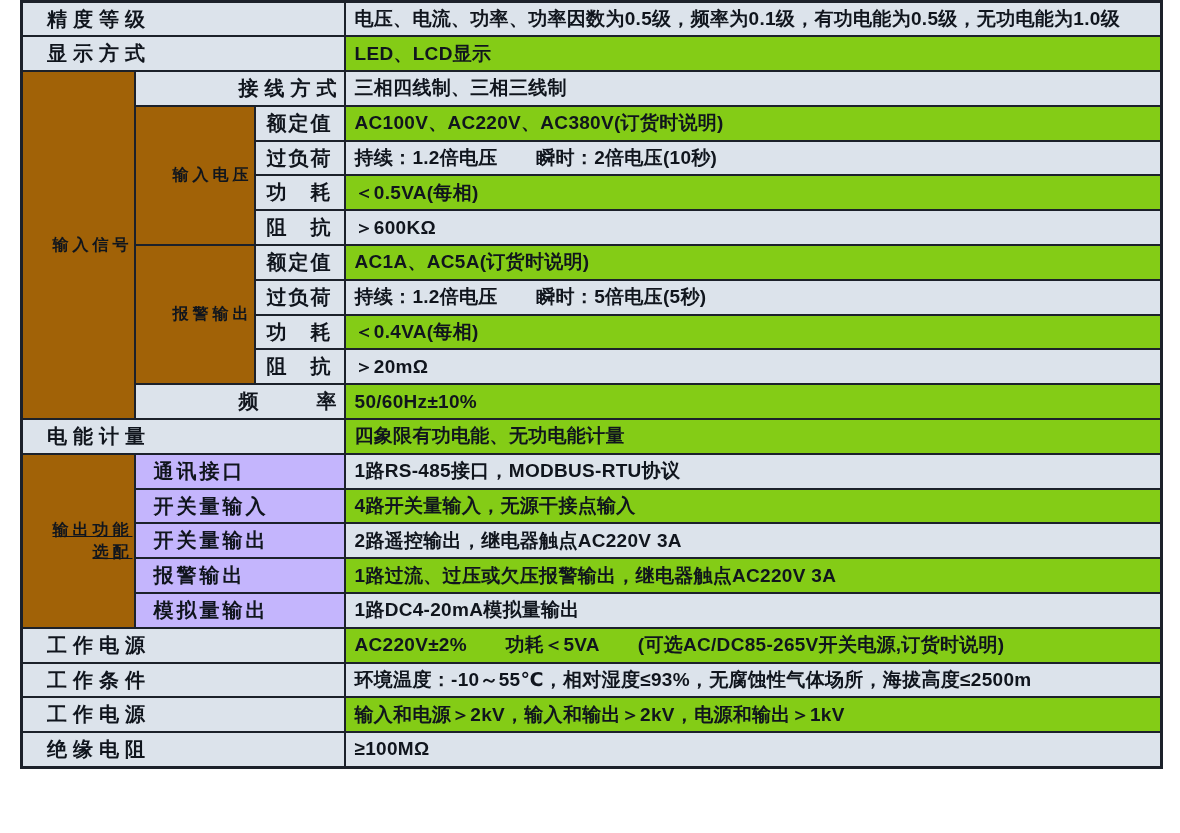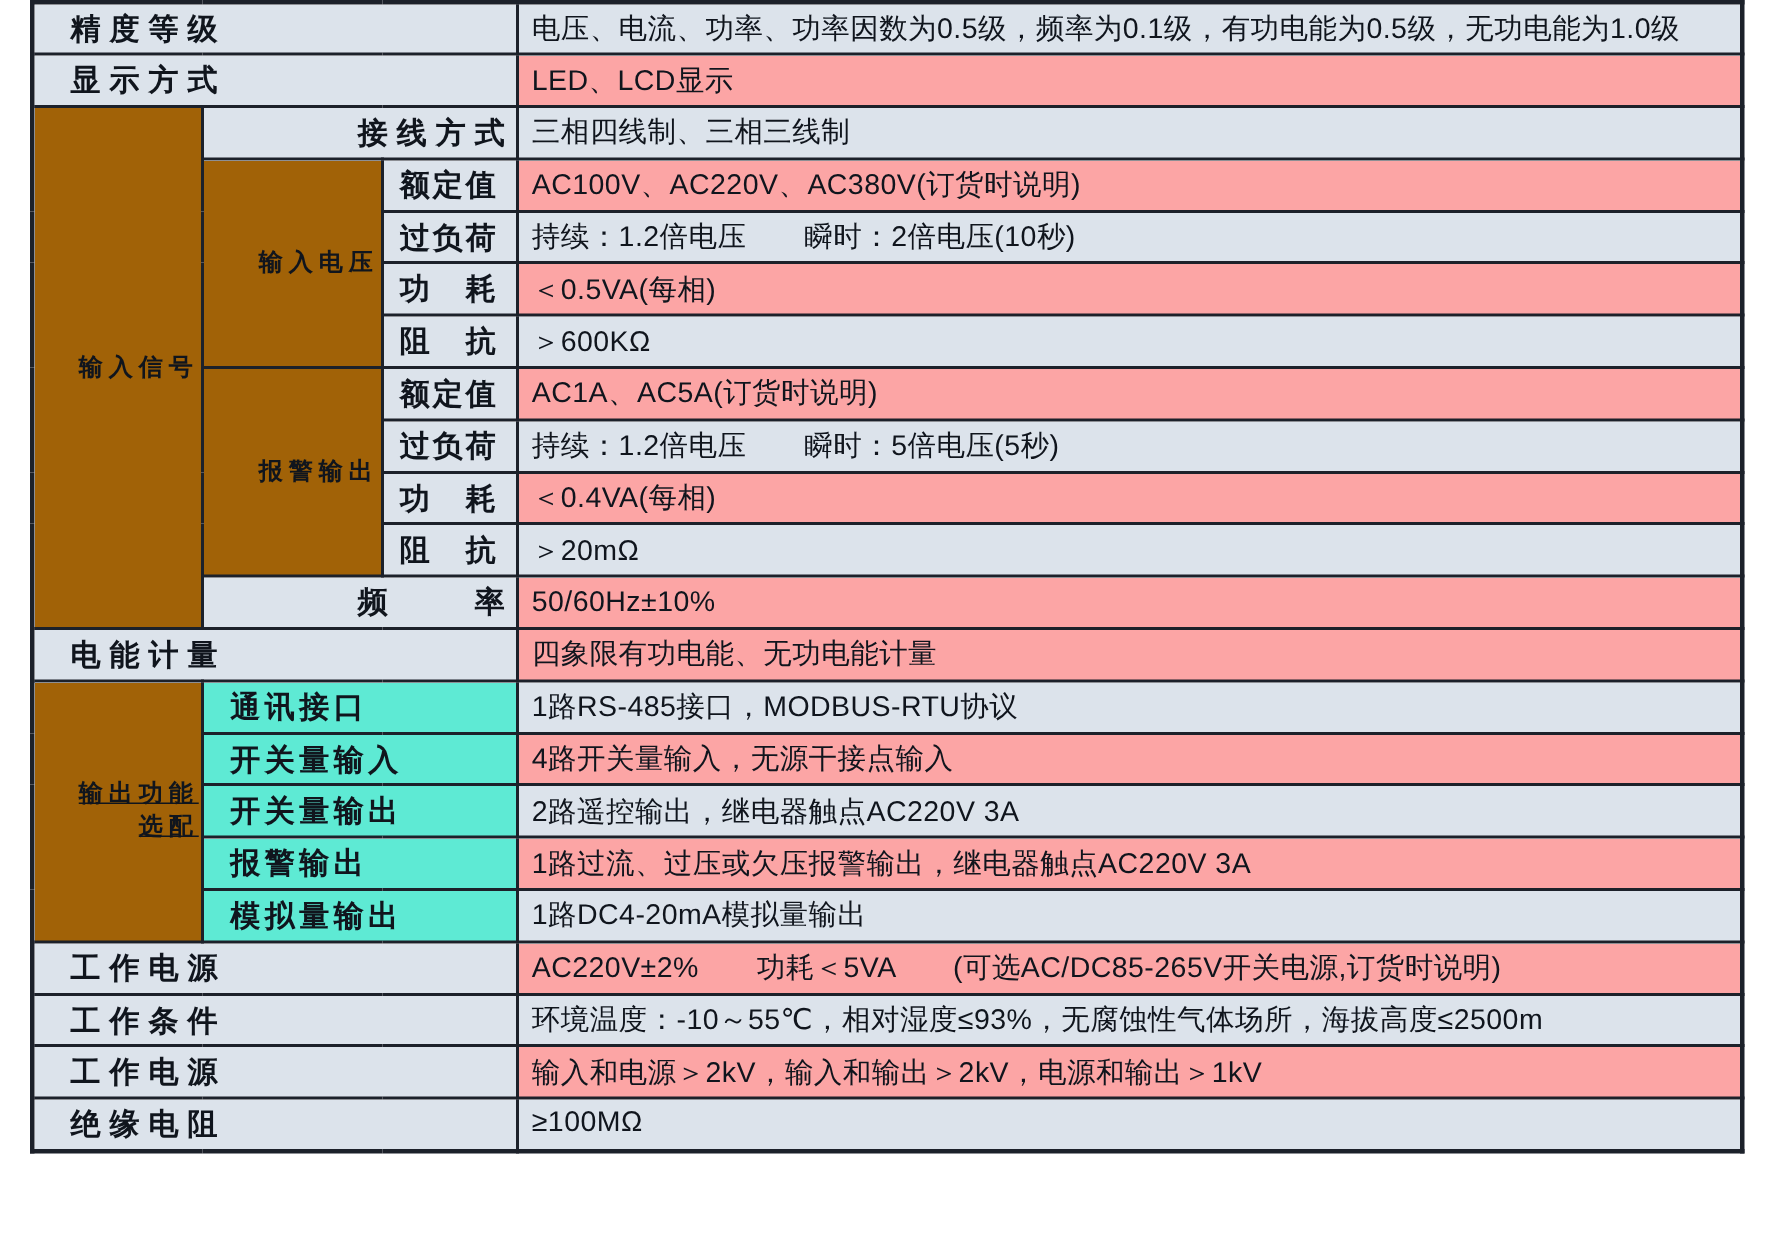--- a/index.html
+++ b/index.html
@@ -6,24 +6,24 @@
   body{width:1180px;height:833px;position:relative;font-family:"Liberation Sans","DejaVu Sans",sans-serif;}
   .wrap{position:absolute;left:20px;top:0;}
   table.spec{border-collapse:collapse;table-layout:fixed;width:1140px;border:3px solid #1c212a;}
   td{border:2px solid #1c212a;height:34.8px;overflow:hidden;white-space:nowrap;color:#10151d;vertical-align:middle;box-sizing:border-box;}
   td.label{background:#dce3eb;font-weight:bold;font-size:20px;letter-spacing:6px;}
   td.sublabel{background:#dce3eb;font-weight:bold;font-size:20px;letter-spacing:2px;text-align:center;}
   td.group{background:#a16207;font-weight:bold;font-size:16px;letter-spacing:4px;text-align:right;}
   td.group.multiline{white-space:pre-line;line-height:1.35;text-decoration:underline;}
   td.left{text-align:left;padding-left:24px;}
   td.center{text-align:right;}
-  td.sub2{background:#5eead4;font-weight:bold;font-size:20px;letter-spacing:3px;text-align:left;padding-left:18px;}
-  td.val{font-weight:normal;font-size:19px;letter-spacing:0.3px;text-align:left;padding-left:9px;}
+  td.sub2{background:#c4b5fd;font-weight:bold;font-size:20px;letter-spacing:3px;text-align:left;padding-left:18px;}
+  td.val{font-weight:bold;font-size:19px;letter-spacing:0.3px;text-align:left;padding-left:9px;}
   td.val.lt{background:#dce3eb;}
-  td.val.wh{background:#fca5a5;}
+  td.val.wh{background:#84cc16;}
 </style>
 </head>
 <body>
 
 <div class="wrap">
 <table class="spec">
   <colgroup>
     <col style="width:113px">
         <col style="width:120px">
         <col style="width:90px">

